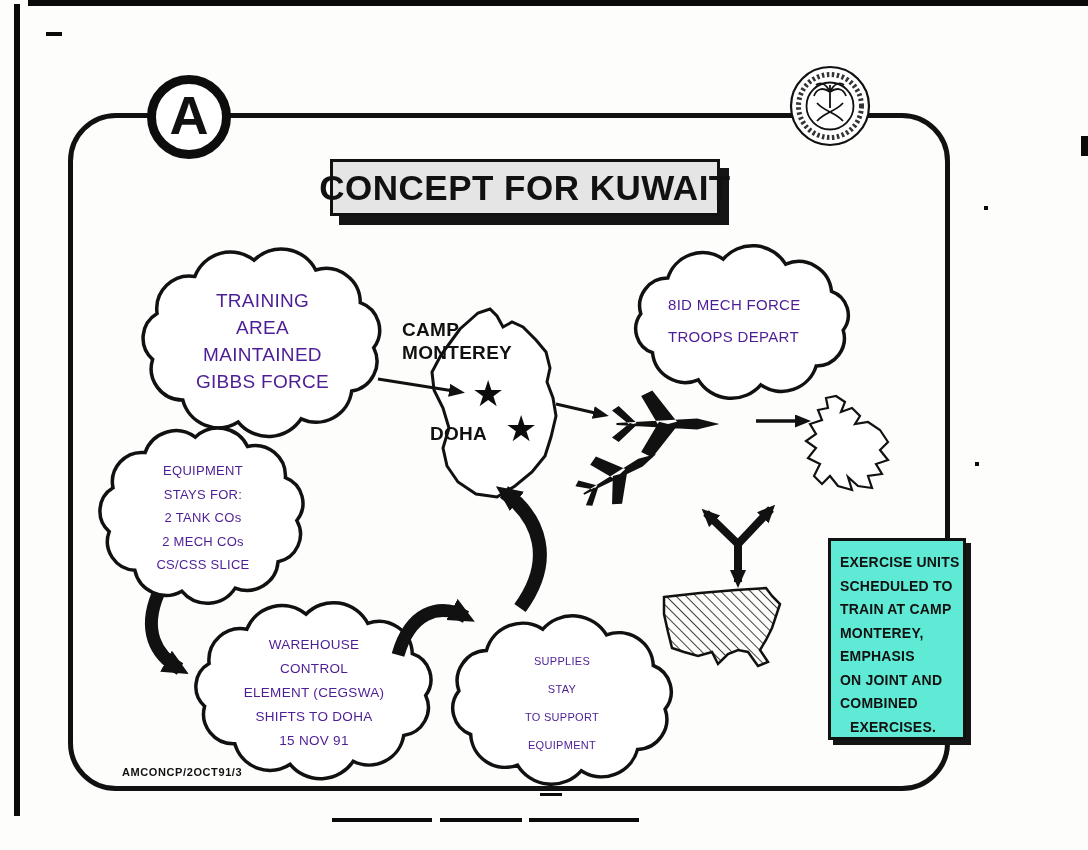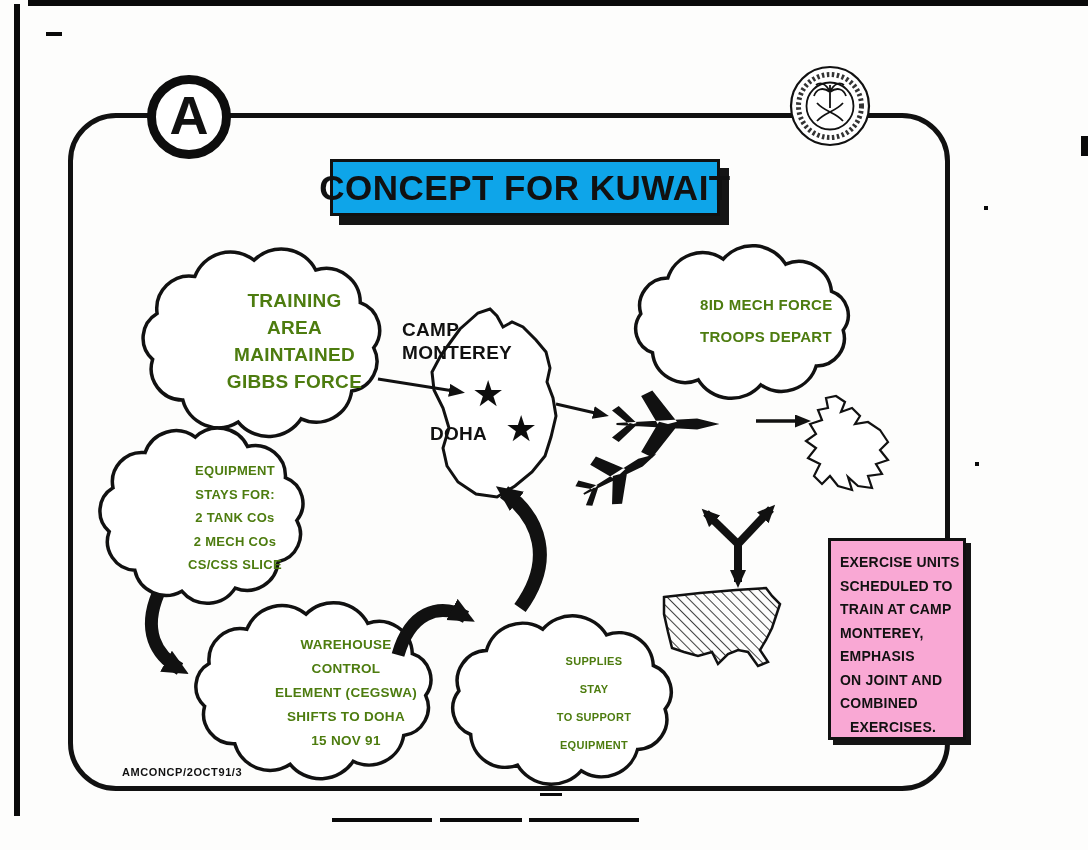--- a/index.html
+++ b/index.html
@@ -18,43 +18,43 @@
            border:5px solid #111; border-radius:48px; }
 
   
   .logo { position:absolute; left:147px; top:75px; width:84px; height:84px;
           border:9px solid #0d0d0d; border-radius:50%; background:#fff;
           display:flex; align-items:center; justify-content:center; }
   .logo span { font-size:54px; font-weight:900; line-height:1; transform:translateY(-2px); }
 
   
   .titlebox { position:absolute; left:330px; top:159px; width:390px; height:57px;
-              background:#0ea5e9; border:3px solid #111; box-shadow:9px 9px 0 #151515;
+              background:#e5e5e5; border:3px solid #111; box-shadow:9px 9px 0 #151515;
               display:flex; align-items:center; justify-content:center; }
   .titlebox span { font-size:35px; font-weight:800; letter-spacing:0.5px; white-space:nowrap; }
 
   
-  .ct { position:absolute; text-align:center; font-weight:700; color:#4d7c0f; letter-spacing:0.3px;margin-left:32px; }
+  .ct { position:absolute; text-align:center; font-weight:400; color:#4c1d95; letter-spacing:0.3px; }
   .ct-training  { left:150px; top:287px; width:225px; font-size:19px; line-height:27px; }
   .ct-task      { left:662px; top:289px; width:175px; font-size:15px; line-height:32px; text-align:left; padding-left:6px; }
   .ct-equipment { left:108px; top:459px; width:190px; font-size:13px; line-height:23.5px; }
   .ct-warehouse { left:208px; top:633px; width:212px; font-size:13.5px; line-height:24px; }
   .ct-supplies  { left:458px; top:647px; width:208px; font-size:11px; line-height:28px; }
   .ind1 { padding-left:30px; }
 
   .maplabel { position:absolute; font-weight:800; font-size:19px; letter-spacing:0.3px; }
   .lbl-camp { left:402px; top:318px; line-height:23px; }
   .lbl-doha { left:430px; top:423px; }
   .star { position:absolute; font-size:36px; line-height:36px; color:#0c0c0c; }
   .star-1 { left:472px; top:376px; }
   .star-2 { left:505px; top:411px; }
 
   
   .exbox { position:absolute; left:828px; top:538px; width:138px; height:202px;
-           background:#f9a8d4; border:3px solid #111; box-shadow:5px 5px 0 #151515;
+           background:#5eead4; border:3px solid #111; box-shadow:5px 5px 0 #151515;
            padding:10px 0 0 9px; font-weight:800; font-size:14px; line-height:23.5px;
            letter-spacing:0.2px; }
 
   .footer-code { position:absolute; left:122px; top:766px; font-size:11px; font-weight:800;
                  letter-spacing:0.6px; }
 </style>
 </head>
 <body>
 
 <div class="page">

